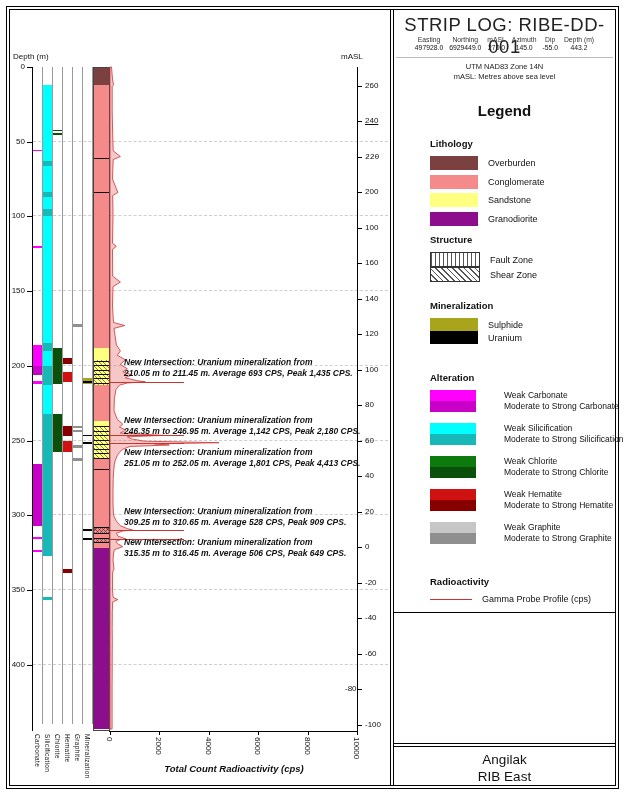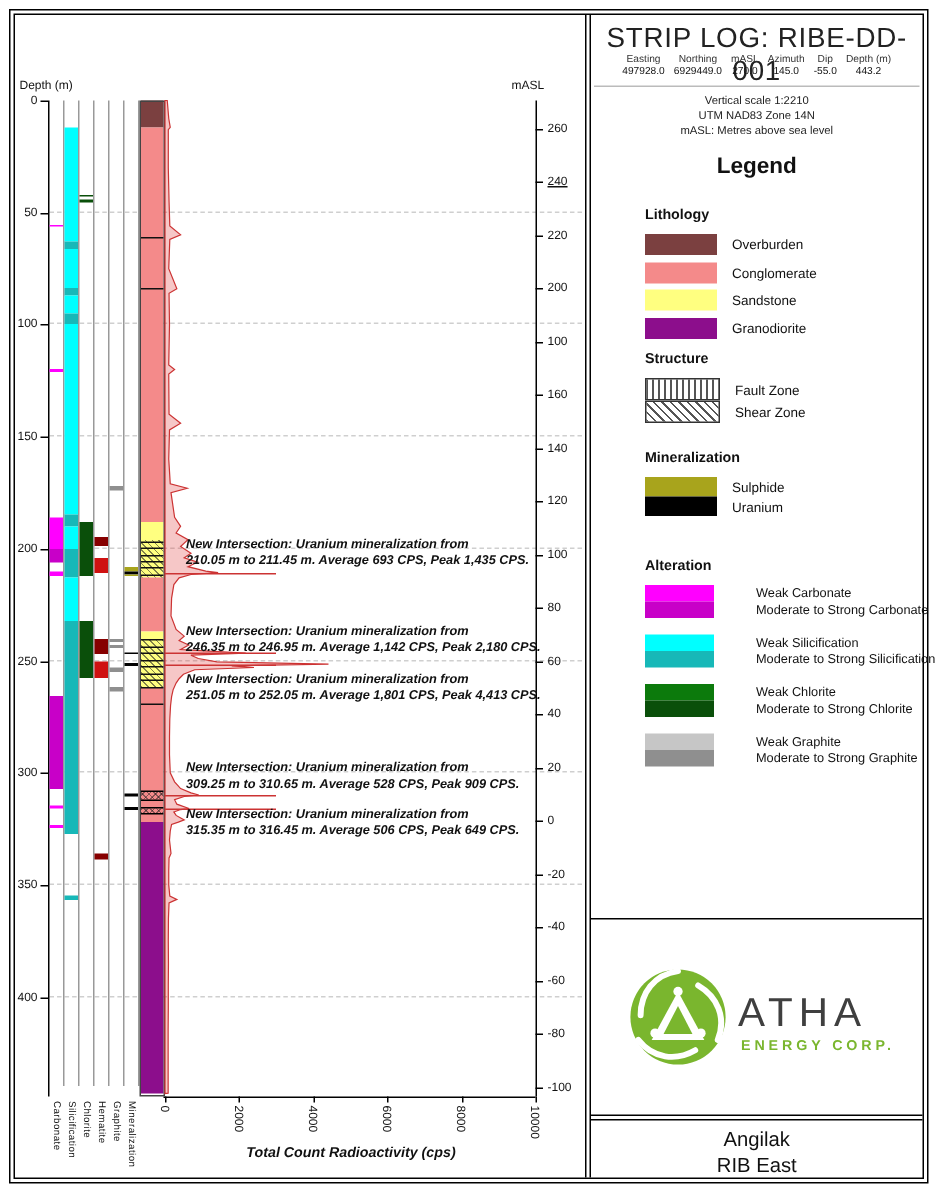--- a/index.html
+++ b/index.html
@@ -106,21 +106,21 @@
       <div class="hline" style="left: 27px; top: 589.9px; width: 5px;"></div>
       <div class="axis-label" style="left: 3px; top: 584.9px; width: 22px; text-align: right;">350</div>
       <div class="hline" style="left: 27px; top: 664.6px; width: 5px;"></div>
       <div class="axis-label" style="left: 3px; top: 659.6px; width: 22px; text-align: right;">400</div>
       <div class="vline" style="left: 357px; top: 67px; height: 664px;"></div>
       <div class="hline" style="left: 357px; top: 86px; width: 5px;"></div>
       <div class="axis-label" style="left: 365px; top: 81px;">260</div>
       <div class="hline" style="left: 357px; top: 121.488px; width: 5px;"></div>
       <div class="axis-label" style="left: 365px; top: 116.488px; text-decoration: underline;">240</div>
       <div class="hline" style="left: 357px; top: 156.976px; width: 5px;"></div>
-      <div class="axis-label" style="left: 365px; top: 151.976px;">220</div>
+      <div class="axis-label" style="left: 365px; top: 151.976px; font-family: Liberation Mono, monospace;">220</div>
       <div class="hline" style="left: 357px; top: 192.464px; width: 5px;"></div>
       <div class="axis-label" style="left: 365px; top: 187.464px;">200</div>
       <div class="hline" style="left: 357px; top: 227.952px; width: 5px;"></div>
       <div class="axis-label" style="left: 365px; top: 222.952px;">100</div>
       <div class="hline" style="left: 357px; top: 263.44px; width: 5px;"></div>
       <div class="axis-label" style="left: 365px; top: 258.44px;">160</div>
       <div class="hline" style="left: 357px; top: 298.928px; width: 5px;"></div>
       <div class="axis-label" style="left: 365px; top: 293.928px;">140</div>
       <div class="hline" style="left: 357px; top: 334.416px; width: 5px;"></div>
       <div class="axis-label" style="left: 365px; top: 329.416px;">120</div>
@@ -136,21 +136,21 @@
       <div class="axis-label" style="left: 365px; top: 506.856px;">20</div>
       <div class="hline" style="left: 357px; top: 547.344px; width: 5px;"></div>
       <div class="axis-label" style="left: 365px; top: 542.344px;">0</div>
       <div class="hline" style="left: 357px; top: 582.832px; width: 5px;"></div>
       <div class="axis-label" style="left: 365px; top: 577.832px;">-20</div>
       <div class="hline" style="left: 357px; top: 618.32px; width: 5px;"></div>
       <div class="axis-label" style="left: 365px; top: 613.32px;">-40</div>
       <div class="hline" style="left: 357px; top: 653.808px; width: 5px;"></div>
       <div class="axis-label" style="left: 365px; top: 648.808px;">-60</div>
       <div class="hline" style="left: 357px; top: 689.296px; width: 5px;"></div>
-      <div class="axis-label" style="left: 365px; top: 684.296px;">-80</div>
+      <div class="axis-label" style="left: 345px; top: 684.296px;">-80</div>
       <div class="hline" style="left: 357px; top: 724.784px; width: 5px;"></div>
       <div class="axis-label" style="left: 365px; top: 719.784px;">-100</div>
       <div class="vline" style="left: 42px; top: 67px; height: 657px; background: rgb(153, 153, 153);"></div>
       <div class="vline" style="left: 52px; top: 67px; height: 657px; background: rgb(153, 153, 153);"></div>
       <div class="vline" style="left: 62px; top: 67px; height: 657px; background: rgb(153, 153, 153);"></div>
       <div class="vline" style="left: 72px; top: 67px; height: 657px; background: rgb(153, 153, 153);"></div>
       <div class="vline" style="left: 82px; top: 67px; height: 657px; background: rgb(153, 153, 153);"></div>
       <div class="vline" style="left: 92px; top: 67px; height: 657px; background: rgb(153, 153, 153);"></div>
       <div class="fill" style="left: 33px; top: 149.917px; width: 9px; height: 1.494px; background: rgb(255, 0, 255);"></div>
       <div class="fill" style="left: 33px; top: 246.28px; width: 9px; height: 1.494px; background: rgb(255, 0, 255);"></div>
@@ -285,21 +285,20 @@
           <div class="hl">Dip</div>
           <div class="hv">-55.0</div>
         </div>
         <div class="hf">
           <div class="hl">Depth (m)</div>
           <div class="hv">443.2</div>
         </div>
       </div>
     <div class="rp-rule"></div>
     <div id="scale-notes">
-        <div>Vertical scale 1:2210</div>
         <div>UTM NAD83 Zone 14N</div>
         <div>mASL: Metres above sea level</div>
       </div>
 
     <div class="legend-title">Legend</div>
 
     <div class="lg-group" style="top:224px">
       <div class="lg-head">Structure</div>
       <div id="structure-items">
           <div class="legend-row tight">
@@ -377,49 +376,51 @@
               <div style="background: rgb(12, 122, 12);"></div>
               <div style="background: rgb(10, 79, 10);"></div>
             </div>
             <div class="alt-labels">
               <div>Weak Chlorite</div>
               <div>Moderate to Strong Chlorite</div>
             </div>
           </div>
           <div class="alt-pair">
             <div class="alt-sw">
+              <div style="background: rgb(207, 17, 17);"></div>
+              <div style="background: rgb(134, 0, 0);"></div>
+            </div>
+            <div class="alt-labels">
+              <div>Weak Hematite</div>
+              <div>Moderate to Strong Hematite</div>
+            </div>
+          </div>
+          <div class="alt-pair">
+            <div class="alt-sw">
               <div style="background: rgb(198, 198, 198);"></div>
               <div style="background: rgb(143, 143, 143);"></div>
             </div>
             <div class="alt-labels">
               <div>Weak Graphite</div>
               <div>Moderate to Strong Graphite</div>
             </div>
           </div>
         </div>
     </div>
 
+    <div class="lg-group" style="top:566px">
+      <div class="lg-head">Radioactivity</div>
+      <div id="radioactivity-items">
+          <div class="gamma-row">
+            <div class="gamma-line" style="background: rgb(204, 51, 51);"></div>
+            <div class="legend-label">Gamma Probe Profile (cps)</div>
+          </div>
+        </div>
+    </div>
 
     <div class="rp-div-logo"></div>
-    <div class="logo-wrap">
-      <svg class="logo-icon" viewBox="0 0 120 120">
-        <circle cx="60" cy="60" r="56" fill="#7ab62e"></circle>
-        <g>
-          <path d="M60 6 C 32 10 16 32 16 58" stroke="#fff" stroke-width="7" fill="none" stroke-linecap="round"></path>
-          <path d="M60 6 C 32 10 16 32 16 58" stroke="#fff" stroke-width="7" fill="none" stroke-linecap="round" transform="rotate(120 60 60)"></path>
-          <path d="M60 6 C 32 10 16 32 16 58" stroke="#fff" stroke-width="7" fill="none" stroke-linecap="round" transform="rotate(240 60 60)"></path>
-        </g>
-        <path d="M60 30 L91 87 L29 87 Z" fill="#fff"></path>
-        <path d="M60 47 L77 80 L43 80 Z" fill="#7ab62e"></path>
-        <circle cx="33" cy="79" r="5.5" fill="#fff"></circle>
-        <circle cx="60" cy="30" r="5.5" fill="#fff"></circle>
-        <circle cx="87" cy="79" r="5.5" fill="#fff"></circle>
-      </svg>
-      <div class="logo-text">ATHA</div>
-      <div class="logo-sub" style="color: rgb(122, 182, 46);">ENERGY CORP.</div>
-    </div>
 
     <div class="rp-dbl1"></div>
     <div class="rp-dbl2"></div>
     <div class="footer-line" style="top:742px">Angilak</div>
     <div class="footer-line" style="top:759px">RIB East</div>
   </div>
 </div>
 
 </body></html>

